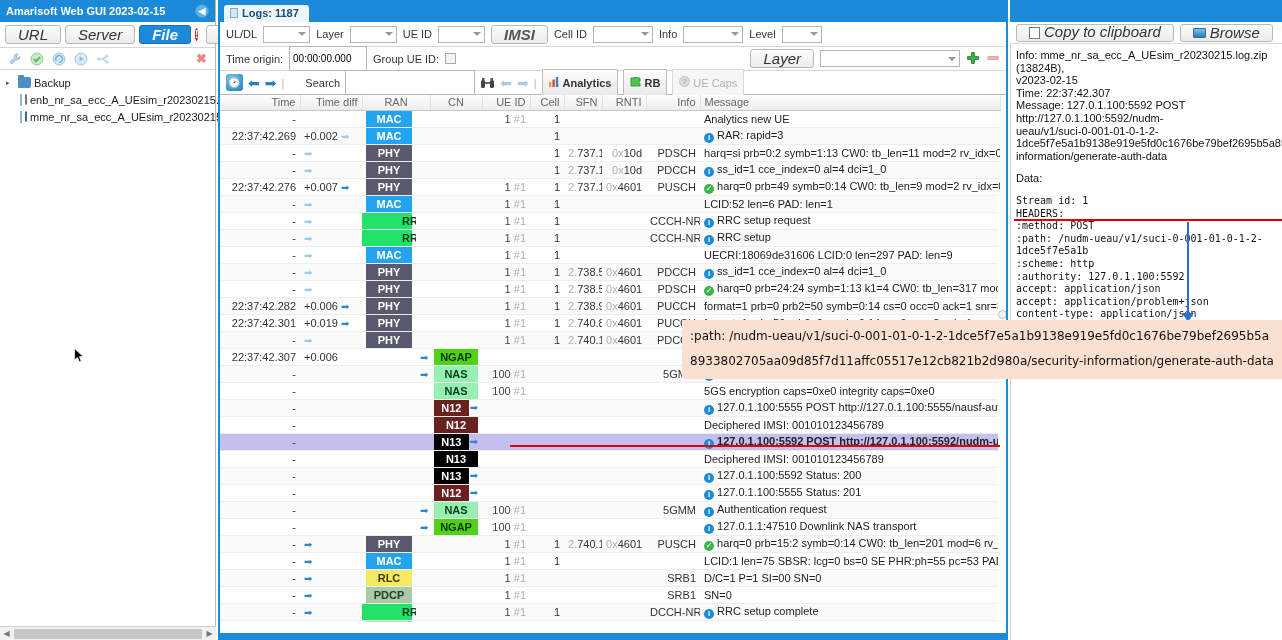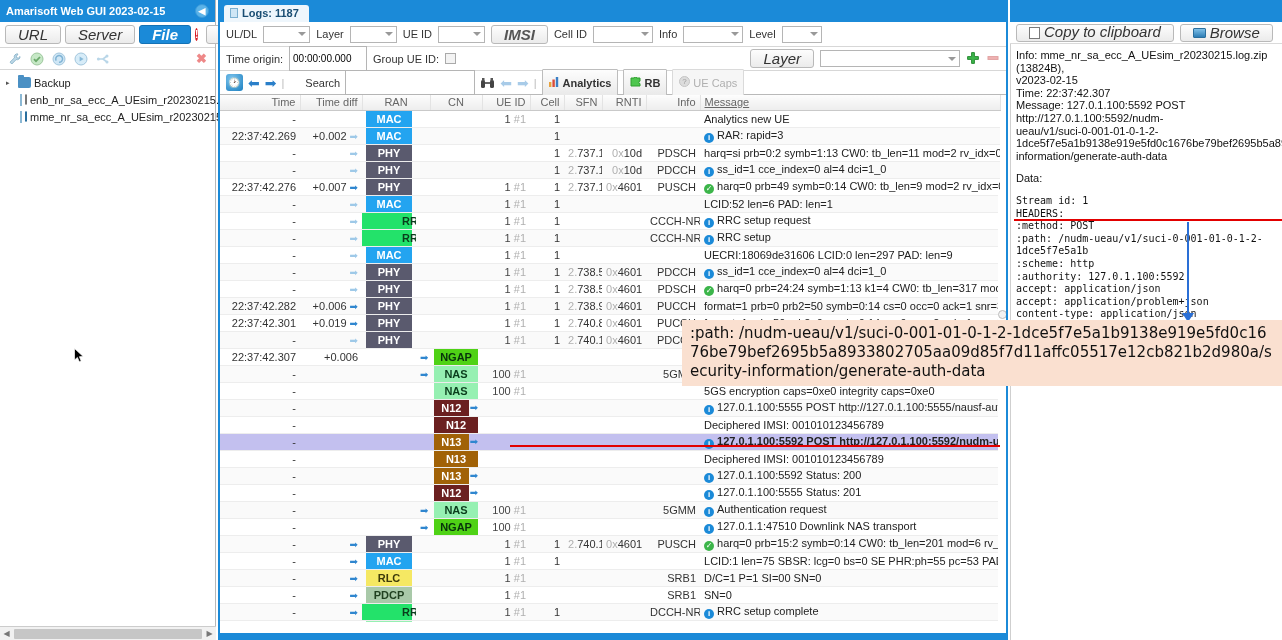--- a/index.html
+++ b/index.html
@@ -127,51 +127,51 @@
   .pillbtn.dim { color: #b0b0b0; border-color: #dadada; background:#f6f6f6; font-weight: normal;}
 
   
   .tblwrap { position: relative; height: 527px; overflow: hidden; }
   table.logs { border-collapse: collapse; width: 630px; table-layout: fixed; font-size: 11px; }
   table.logs th {
     background: linear-gradient(#fdfdfd,#ededed); border-bottom: 1px solid #c9c9c9;
     border-right: 1px solid #e3e3e3;
     color: #666; font-weight: normal; font-size: 11px; height: 15px; padding: 0 4px; text-align: right;
   }
-  table.logs th.l { text-align: left; text-decoration: underline; }
+  table.logs th.l { text-align: left; }
   table.logs th.c { text-align: center; }
   table.logs td {
     height: 16.7px; padding: 0 4px; border-bottom: 1px solid #ededed; white-space: nowrap; overflow: hidden;
   }
   tr.r0 td { background: #ffffff; }
   tr.r1 td { background: #fafafa; }
   tr.sel-row td { background: #c3c0ef !important; }
   td.time { text-align: right; color: #333; }
-  td.tdiff { text-align: right; color: #333; padding-right: 2px;}
+  td.tdiff { color: #333; padding-right: 2px;}
   td.ran, td.cn { padding: 0; text-align: center; position: relative; }
   td.ueid { text-align: right; color: #444; }
   td.cell { text-align: right; color: #333; }
   td.sfn { text-align: right; color: #333; }
   td.rnti { text-align: right; color: #333; }
   td.info { text-align: right; color: #333; }
   td.msg { text-align: left; color: #222; }
   .chipwrap { display:flex; align-items:center; justify-content:flex-end; height:100%; }
   .chip {
     display: inline-block; width: 52px; height: 16px; line-height: 16px; text-align: center;
     font-size: 11px; font-weight: bold; color: #fff;
   }
   .chip.MAC { background: #23a4f0; }
   .chip.PHY { background: #5a5a6e; }
   .chip.RRC { background: #23e26a; color:#0a3d1c;padding-left:42px;}
   .chip.RLC { background: #f5e863; color:#3d3a0a;}
   .chip.PDCP{ background: #a9c9a9; color:#214021;}
   .chip.NAS { background: #96f0b2; color:#0a3d1c;}
   .chip.NGAP{ background: #4fd216; color:#08330c;}
   .chip.N12 { background: #6b2020; }
-  .chip.N13 { background: #a16207; }
+  .chip.N13 { background: #000000; }
   .dirarrow { color: #2f86cf; font-size: 10px; }
   .dirarrow.pale { color: #9ec9e8; }
   .uesub { color: #b0b0b0; }
   .sfnpre { color: #b0b0b0; }
   .hexpre { color: #b0b0b0; }
   .infoico {
     display:inline-block; width:10px; height:10px; border-radius:50%; background:#1b8ad8;
     color:#fff; font-size:8px; font-weight:bold; text-align:center; line-height:10px; margin-right:3px;
     vertical-align: -1px;
   }
@@ -202,21 +202,21 @@
   
   .ann-line { position: absolute; background: #2a6fd6; width: 2px; }
   .ann-head {
     position: absolute; width: 0; height: 0;
     border-left: 6px solid transparent; border-right: 6px solid transparent;
     border-top: 9px solid #2a6fd6;
   }
   .redmark { position: absolute; height: 2px; background: #e20000; }
   .tooltip {
     position: absolute; background: #fae0d0; color: #111;
-    font-family: "DejaVu Sans", sans-serif; font-size: 15px; line-height: 19px;
+    font-family: "DejaVu Sans", sans-serif; font-size: 12px; line-height: 25px;
     padding: 4px 8px 5px 8px; white-space: pre-wrap; word-break: break-all;
   }
   .cursor { position: absolute; width: 11px; height: 15px; }
 </style>
 </head>
 <body>
 
 <div id="app">
 
   <div id="sidebar">

